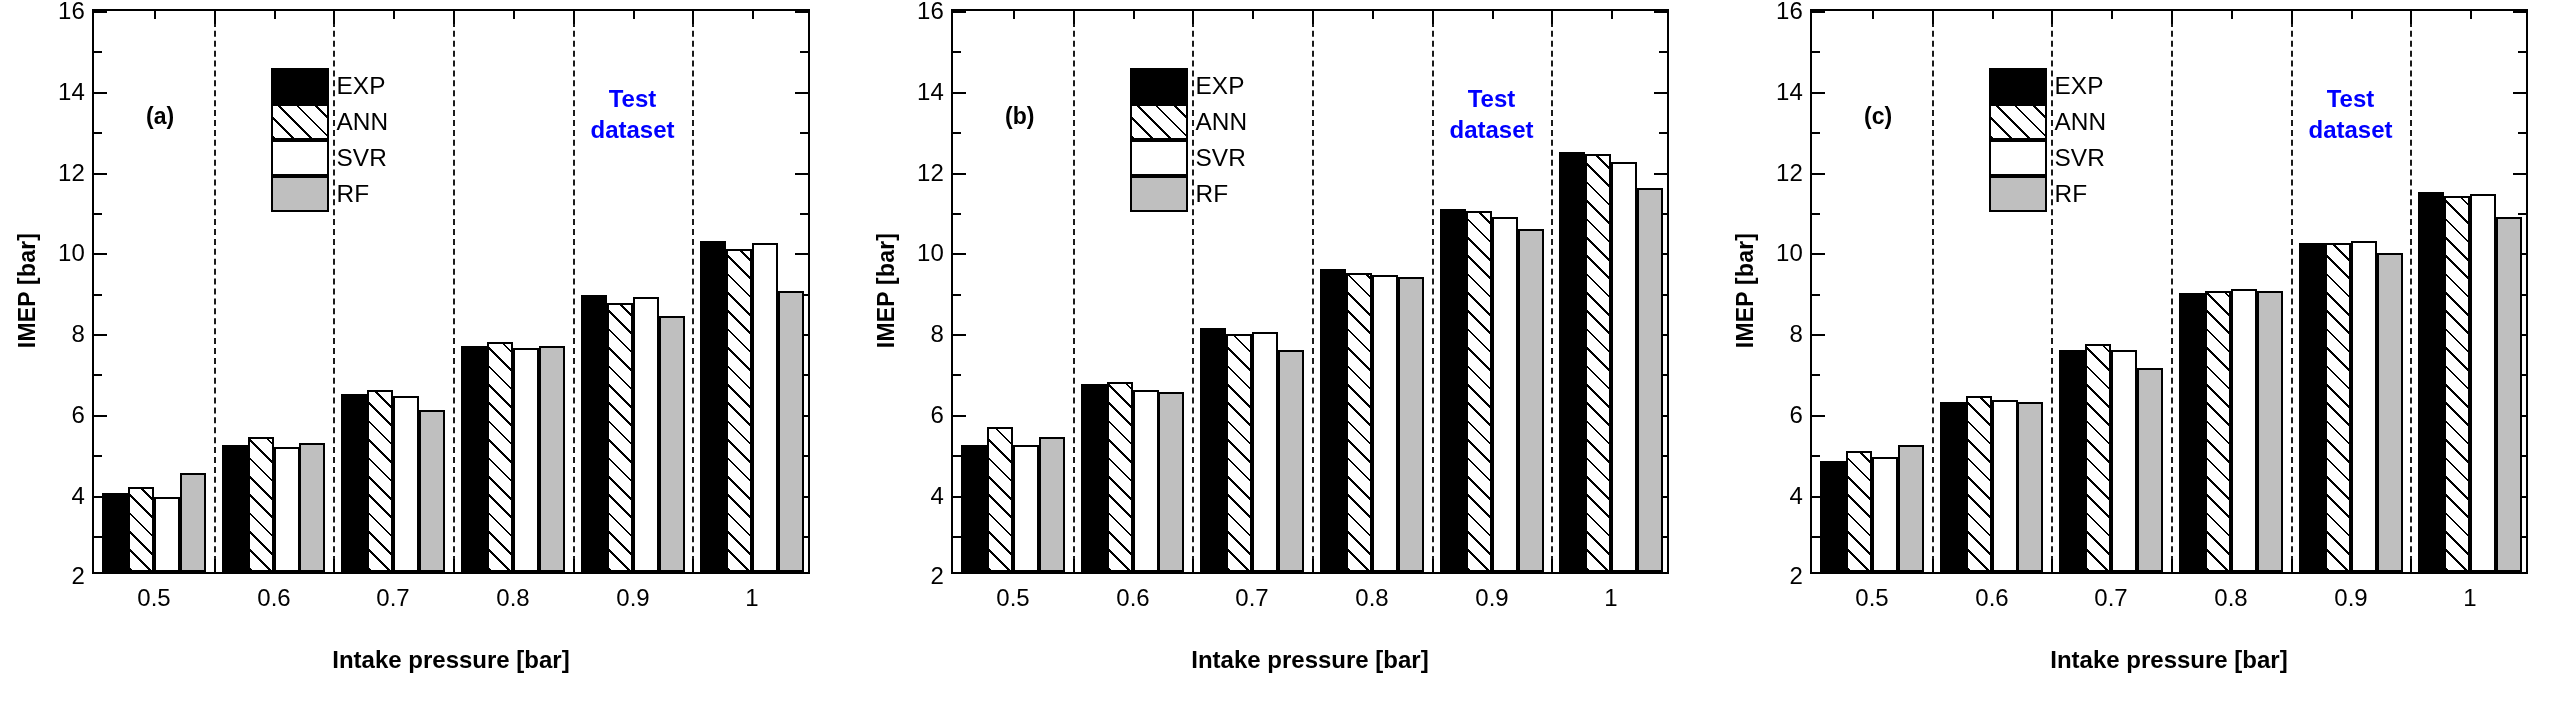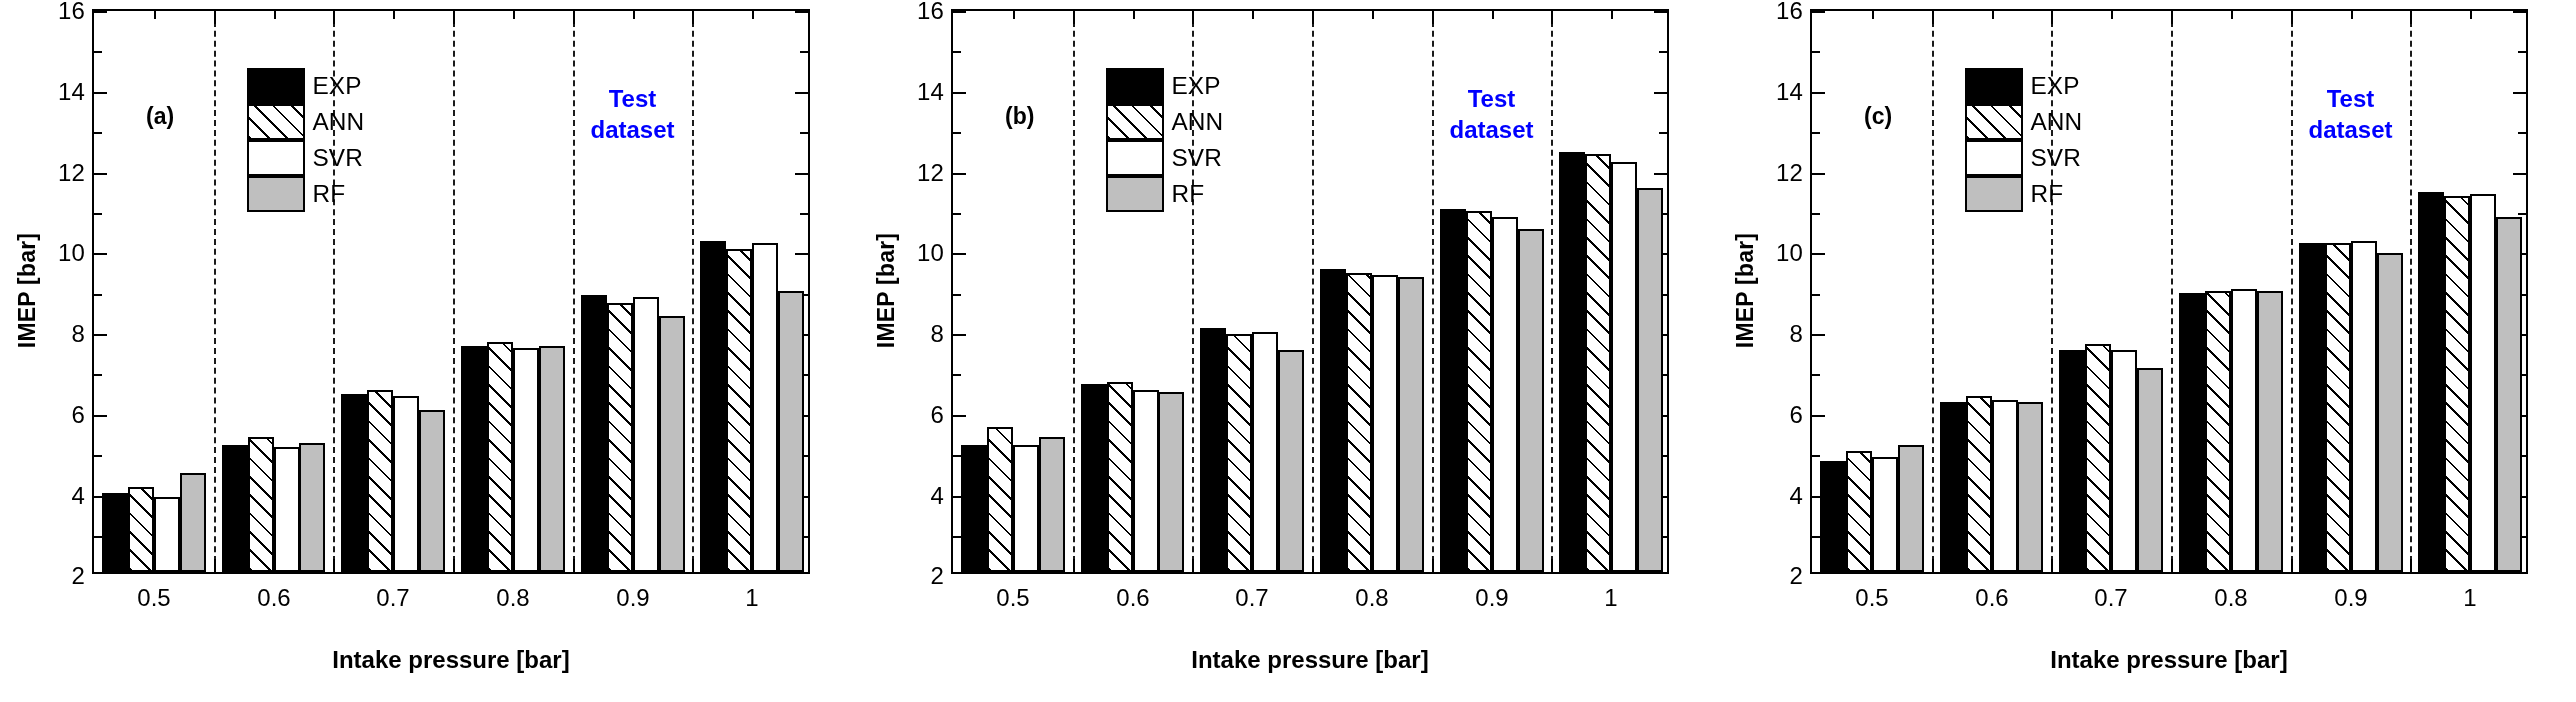--- a/index.html
+++ b/index.html
@@ -148,20 +148,21 @@
     font-size: 23px;
     font-weight: bold;
     color: #000;
   }
 
   
   .legend {
     position: absolute;
     display: flex;
     flex-direction: column;
+    margin-left: 24px;
   }
   .legend-row {
     display: flex;
     flex-direction: row;
     align-items: center;
     height: 36px;
   }
   .legend-swatch {
     width: 58px;
     height: 36px;

